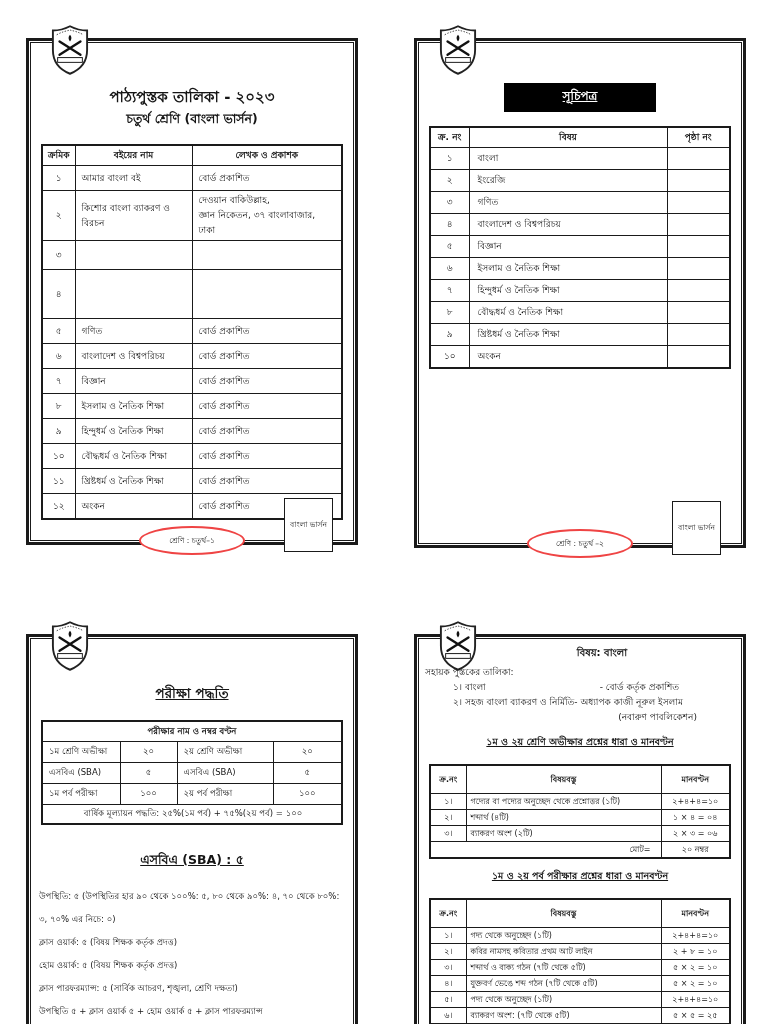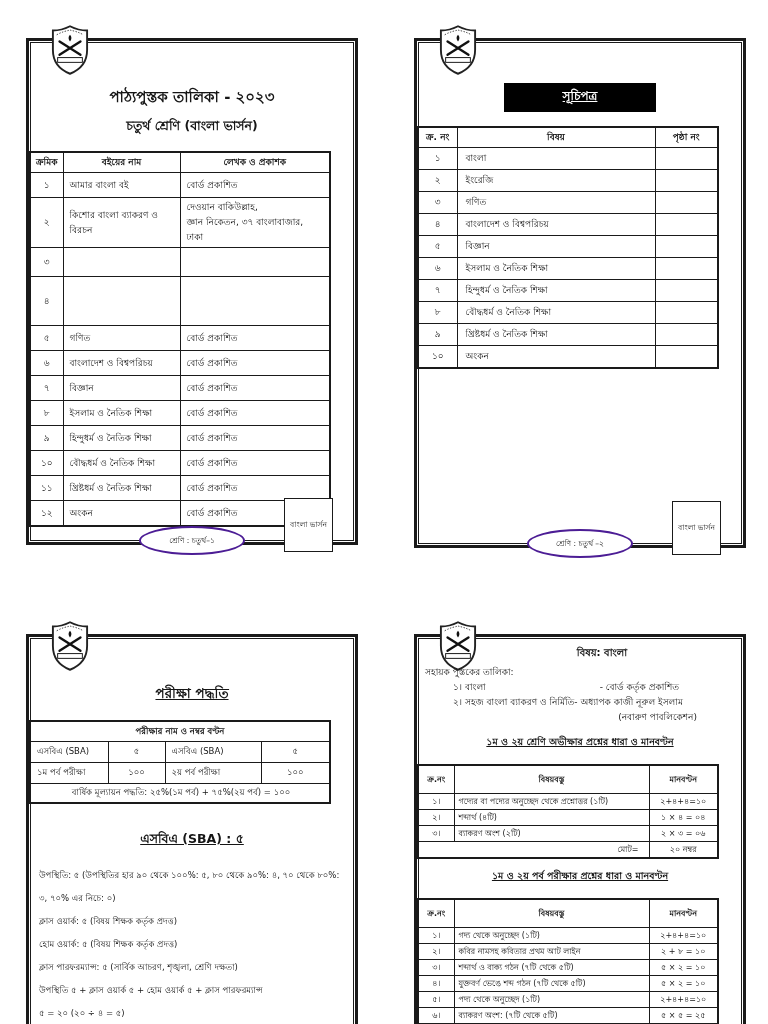--- a/index.html
+++ b/index.html
@@ -12,38 +12,38 @@
   #page1{left:26px;top:38px;width:332px;height:507px;}
   #page2{left:414px;top:38px;width:332px;height:510px;}
   #page3{left:26px;top:634px;width:332px;height:500px;}
   #page4{left:414px;top:634px;width:332px;height:500px;}
 
   .crest{position:absolute;left:22px;top:-17px;width:38px;height:52px;z-index:3;}
   .crest svg{width:100%;height:100%;}
 
   .oval{
     position:absolute;left:50%;bottom:-13px;transform:translateX(-50%);
-    width:102px;height:25px;border:2px solid #4c1d95;border-radius:50%;
+    width:102px;height:25px;border:2px solid #ef4444;border-radius:50%;
     background:#fff;display:flex;align-items:center;justify-content:center;
     font-size:7.5px;z-index:3;white-space:nowrap;
   }
   .tagbox{
     position:absolute;right:22px;bottom:-10px;border:1.5px solid #1a1a1a;background:#fff;
     padding:20px 5px;font-size:7.5px;z-index:3;white-space:nowrap;
   }
 
   .p1-title{margin-top:44px;font-size:15px;font-weight:bold;text-align:center;}
-  .p1-sub{margin-top:7px;font-size:12.5px;font-weight:bold;text-align:center;}
+  .p1-sub{font-size:12.5px;font-weight:bold;text-align:center;}
 
   .banner{
     width:128px;margin:42px auto 0;background:#000;color:#fff;text-align:center;
     font-weight:bold;text-decoration:underline;font-size:12px;padding:4px 12px 5px;
   }
 
-  table.tbl{border-collapse:collapse;border:2px solid #1a1a1a;margin:14px 12px 0 0;
+  table.tbl{border-collapse:collapse;border:2px solid #1a1a1a;margin:14px 12px 0 12px;
     width:calc(100% - 24px);table-layout:fixed;}
   .tbl th,.tbl td{border:1px solid #1a1a1a;font-size:9px;padding:2px 4px;
     white-space:pre-line;overflow:hidden;vertical-align:middle;}
   .tbl th{font-weight:bold;text-align:center;}
 
   .t-p1 col.c1{width:11%;} .t-p1 col.c2{width:39%;} .t-p1 col.c3{width:50%;}
   .t-p1 td{height:20px;}
   .t-p1 td:nth-child(1){text-align:center;}
   .t-p1 td:nth-child(2),.t-p1 td:nth-child(3){text-align:left;padding-left:6px;}
   .t-p1 tbody tr:nth-child(3) td{height:24px;}
@@ -284,20 +284,26 @@
         <col class="c3">
         <col class="c4">
       </colgroup>
     <thead>
       <tr>
         <th class="caption" colspan="4">পরীক্ষার নাম ও নম্বর বণ্টন</th>
       </tr>
     </thead>
     <tbody>
         <tr>
+          <td>১ম শ্রেণি অভীক্ষা</td>
+          <td>২০</td>
+          <td>২য় শ্রেণি অভীক্ষা</td>
+          <td>২০</td>
+        </tr>
+        <tr>
           <td>এসবিএ (SBA)</td>
           <td>৫</td>
           <td>এসবিএ (SBA)</td>
           <td>৫</td>
         </tr>
         <tr>
           <td>১ম পর্ব পরীক্ষা</td>
           <td>১০০</td>
           <td>২য় পর্ব পরীক্ষা</td>
           <td>১০০</td>

